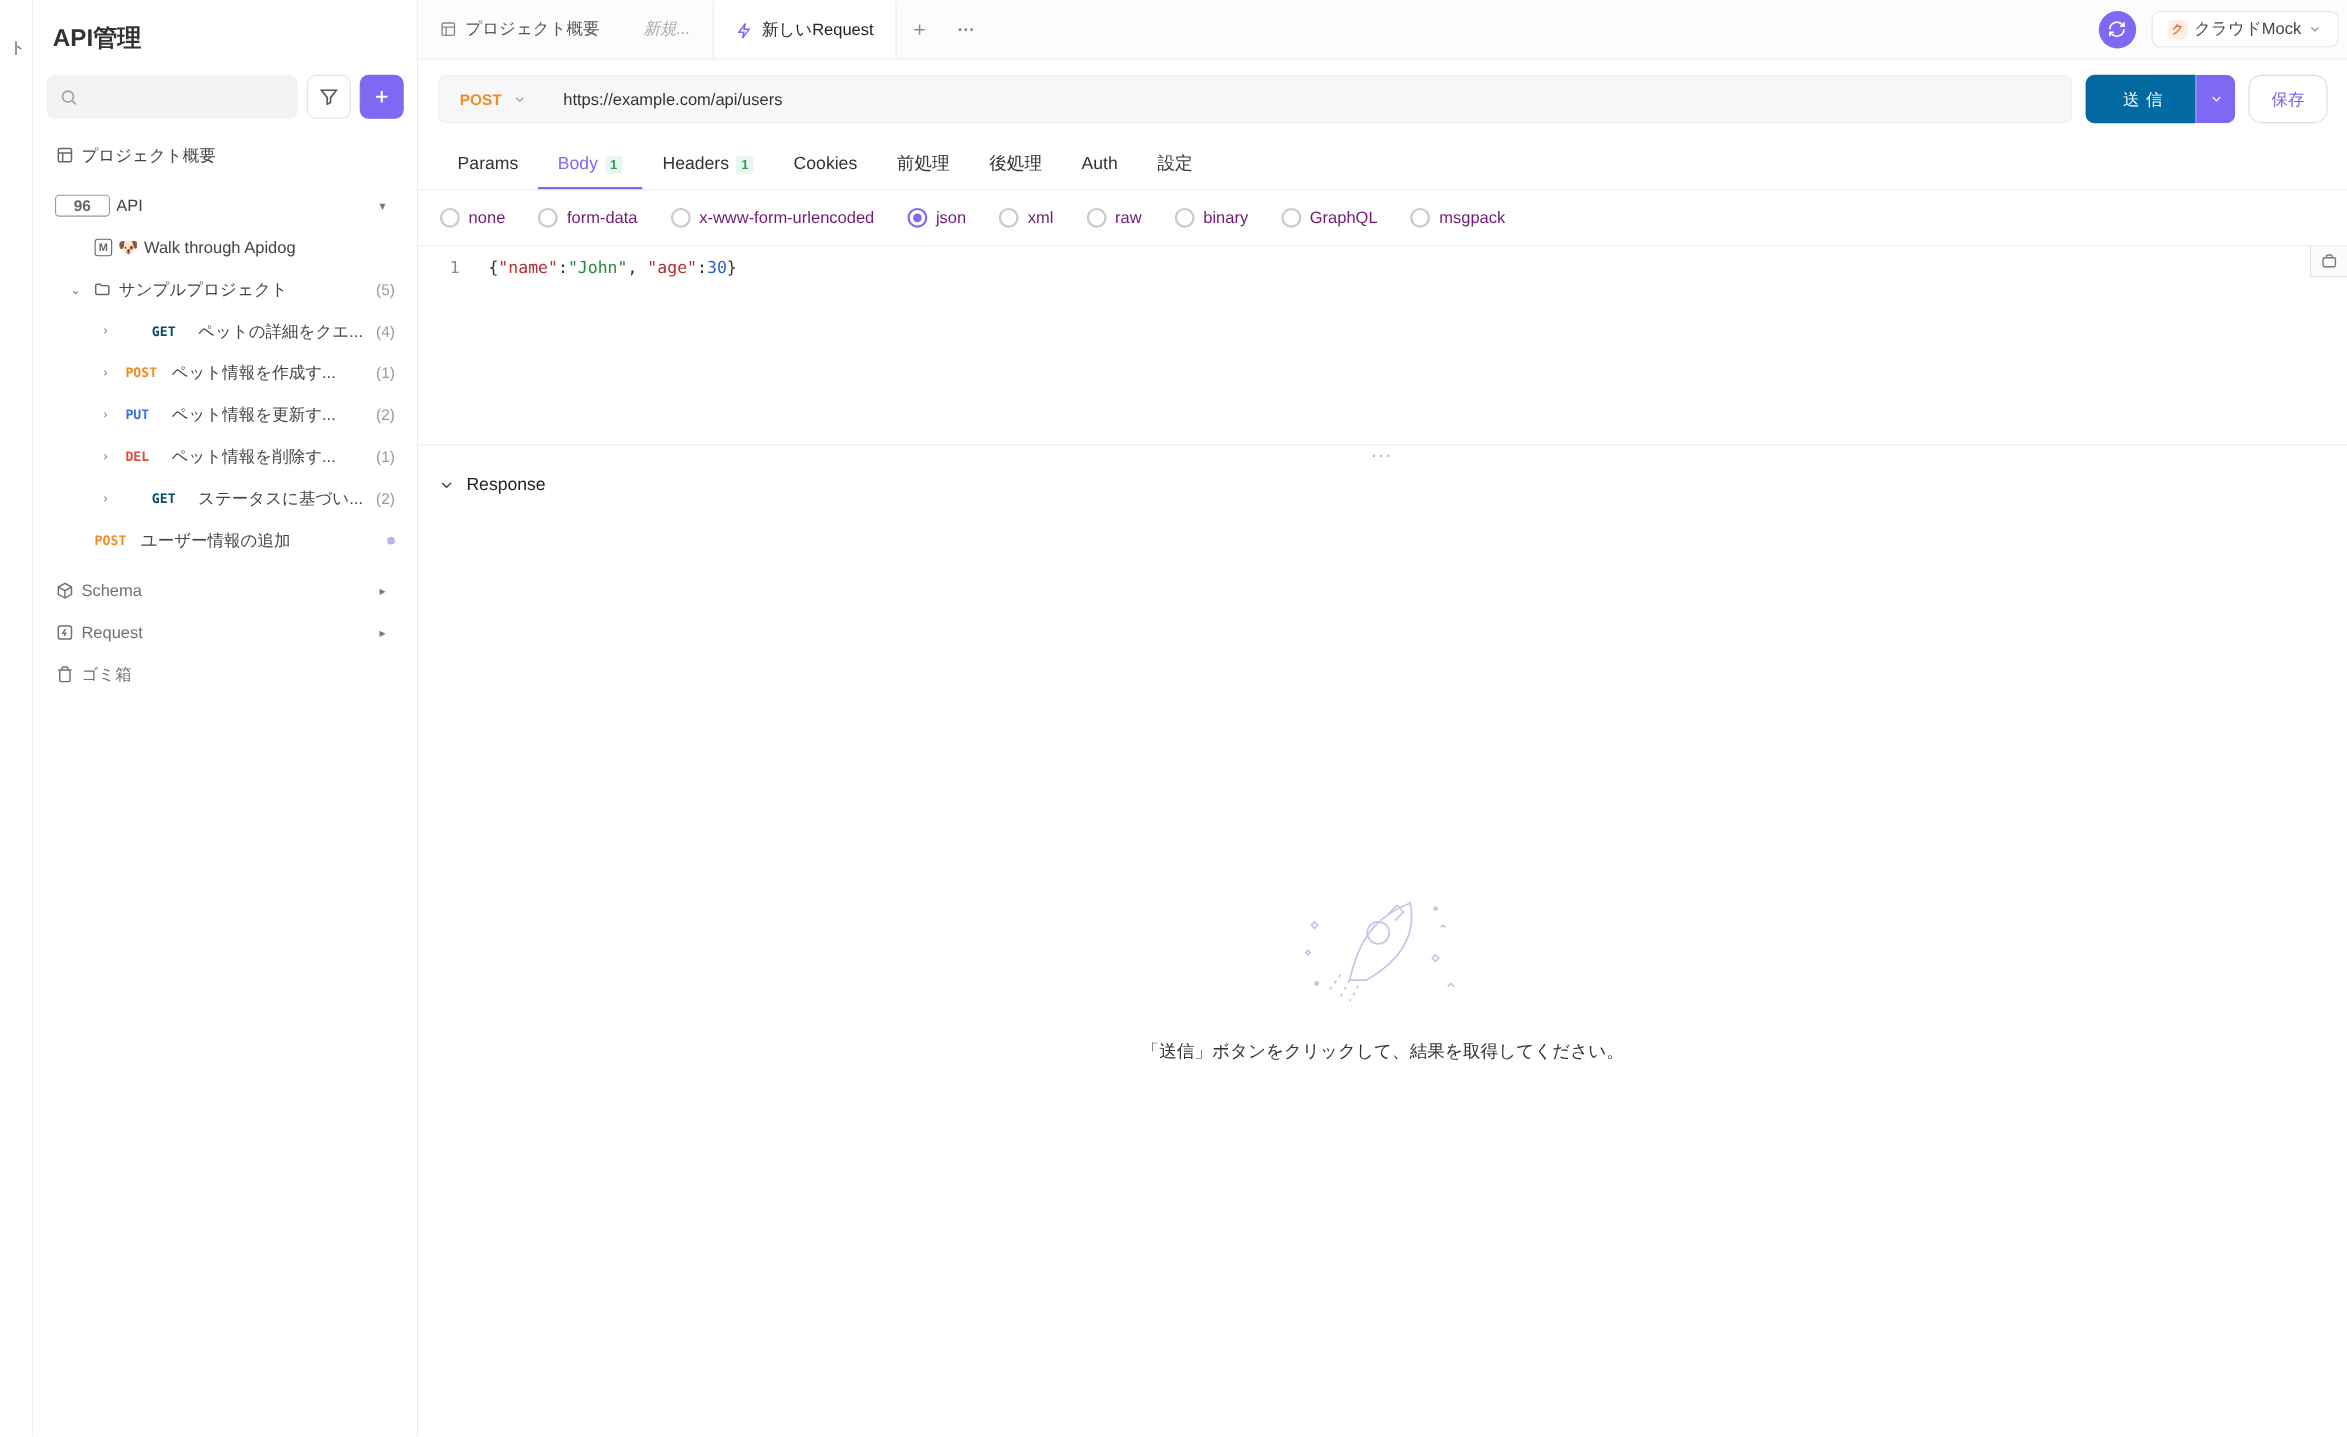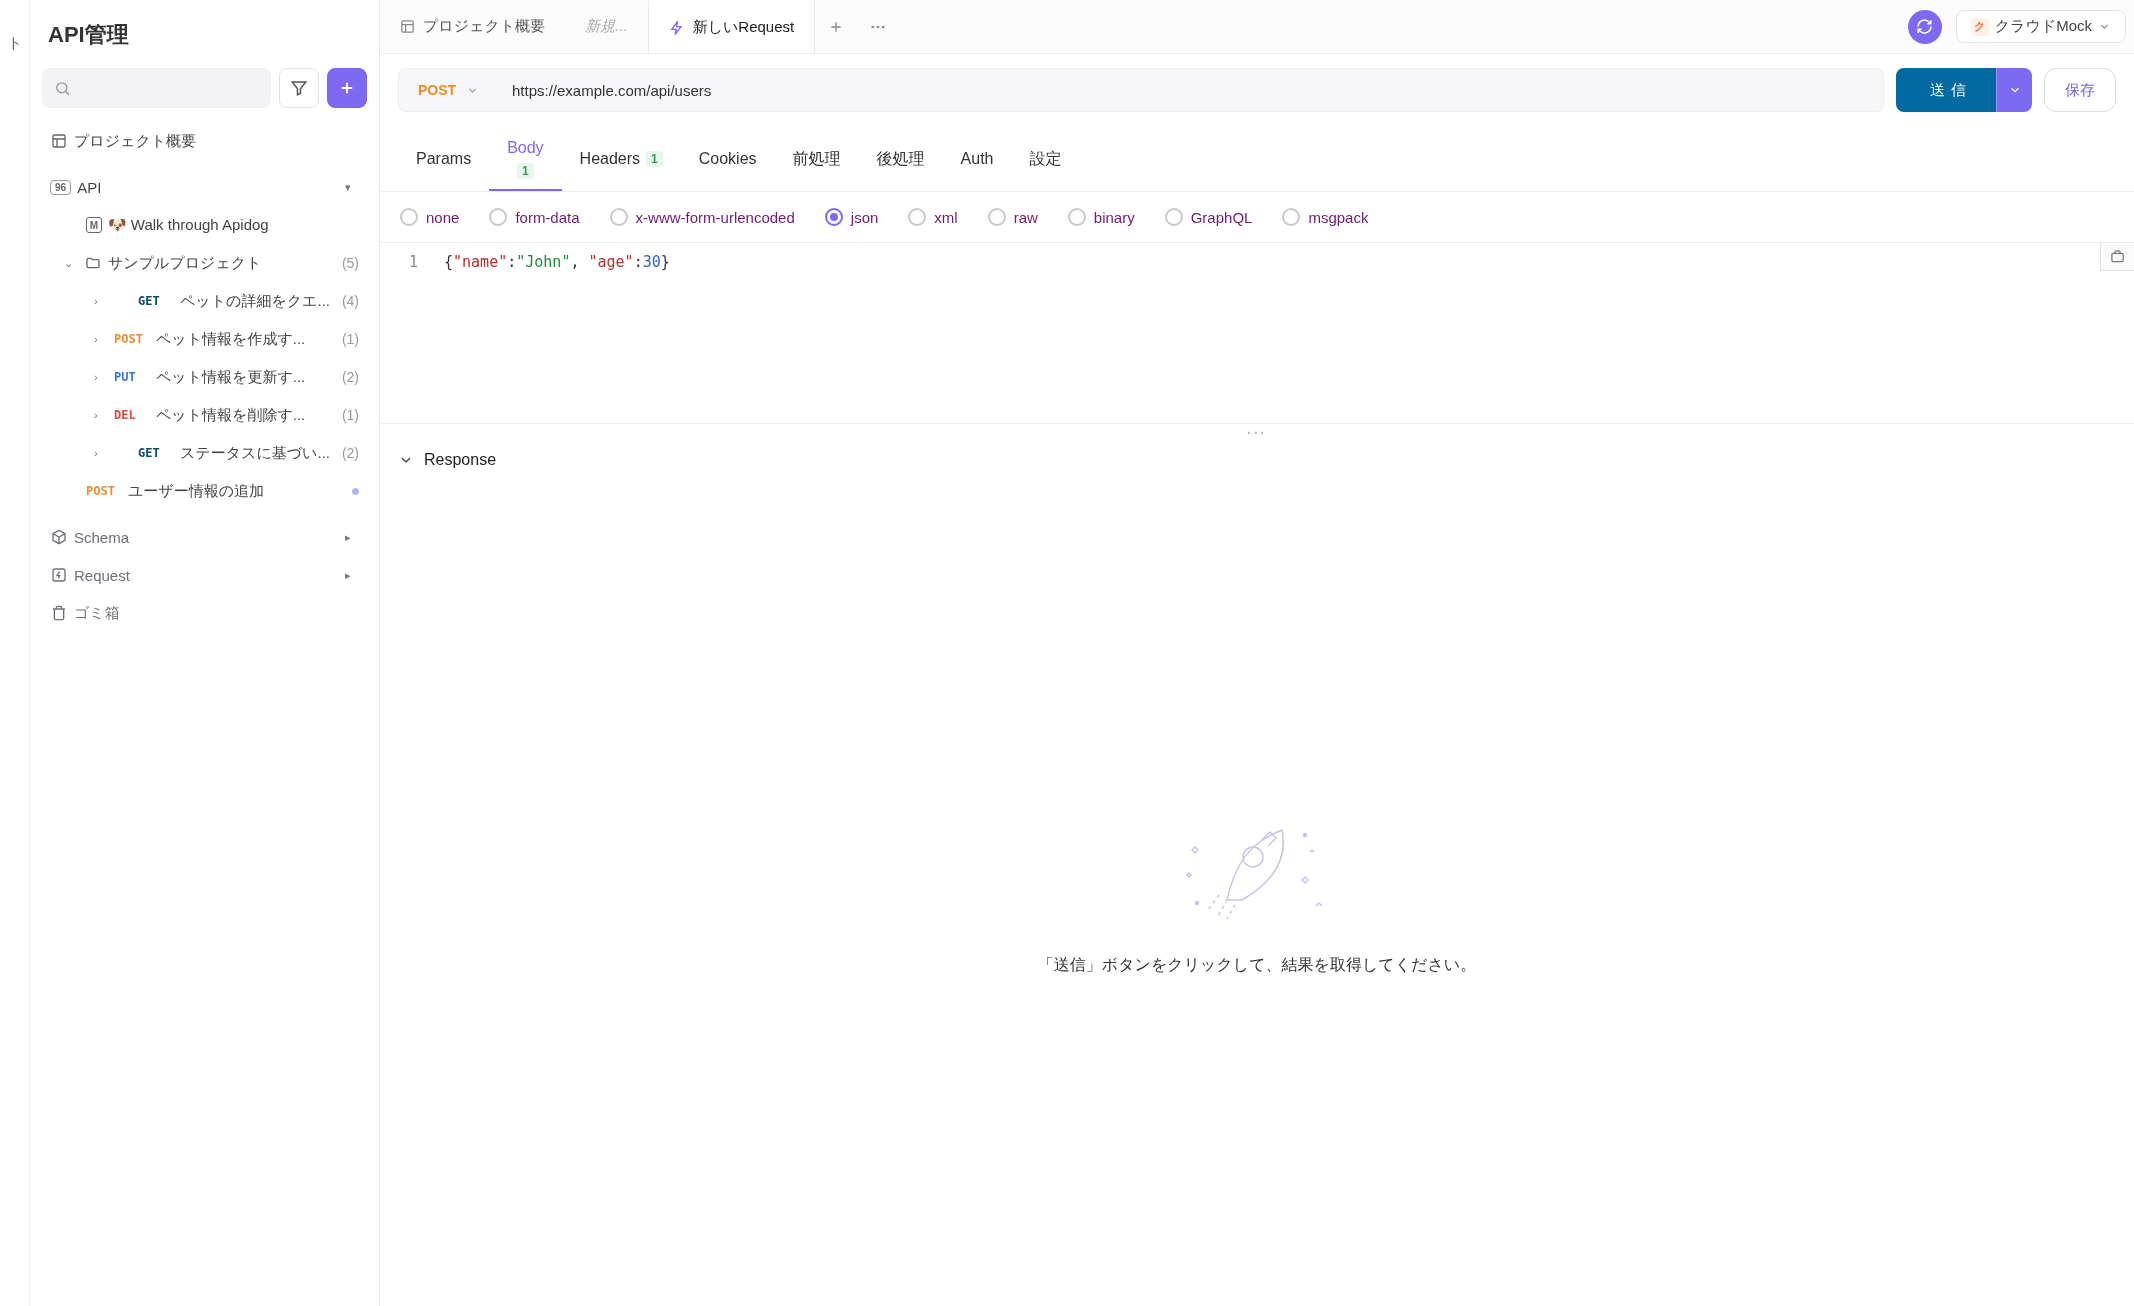--- a/index.html
+++ b/index.html
@@ -109,25 +109,25 @@
   flex: 1;
   white-space: nowrap;
   overflow: hidden;
   text-overflow: ellipsis;
 }
 .tree-count { color: #999; font-size: 14px; }
 .dot-indicator {
   width: 7px; height: 7px; border-radius: 50%; background: #b6b4f0;
 }
 .api-badge {
-  font-size: 10px;
+  font-size: 14px;
   border: 1px solid #999;
   color: #666;
   border-radius: 4px;
-  padding: 1px 4px;
+  padding: 1px 16px;
   font-weight: 600;
 }
 
 
 .main {
   flex: 1;
   display: flex;
   flex-direction: column;
   min-width: 0;
 }
@@ -213,21 +213,21 @@
   background:#fff; color:#7066e0; font-size:15px; cursor:pointer; display:flex; align-items:center;
 }
 
 .req-tabs {
   display:flex; gap:0; border-bottom:1px solid #ececf0; padding: 0 18px;
 }
 .req-tab {
   padding: 10px 18px; cursor:pointer; color:#333; font-size:16px;
   display:flex; align-items:center; gap:6px; border-bottom:2px solid transparent;
 }
-.req-tab.active { color:#7d69f2; border-bottom-color:#7d69f2;flex-direction:column; }
+.req-tab.active { color:#7d69f2; border-bottom-color:#7d69f2; }
 .badge-count {
   background:#e9f6ed; color:#3a9a56; font-size:12px; font-weight:600;
   padding: 1px 5px; border-radius:3px;
 }
 
 .body-types {
   display:flex; flex-wrap:wrap; gap: 18px 30px; padding: 16px 20px;
   border-bottom: 1px solid #ececf0;
 }
 .radio-opt {

